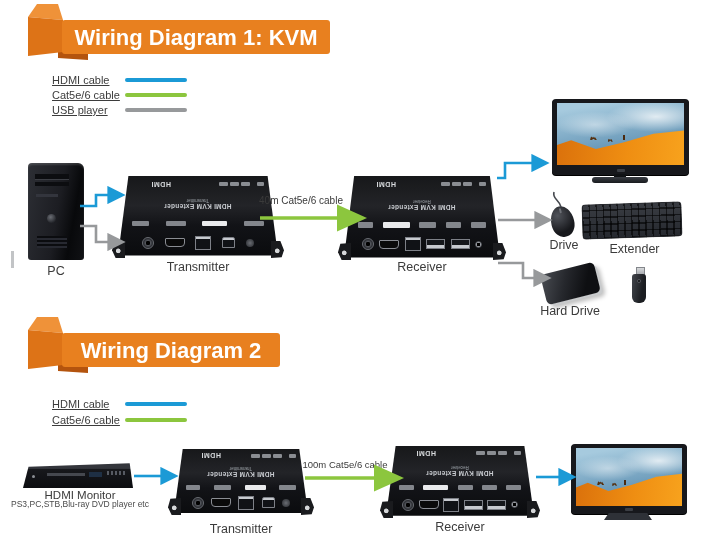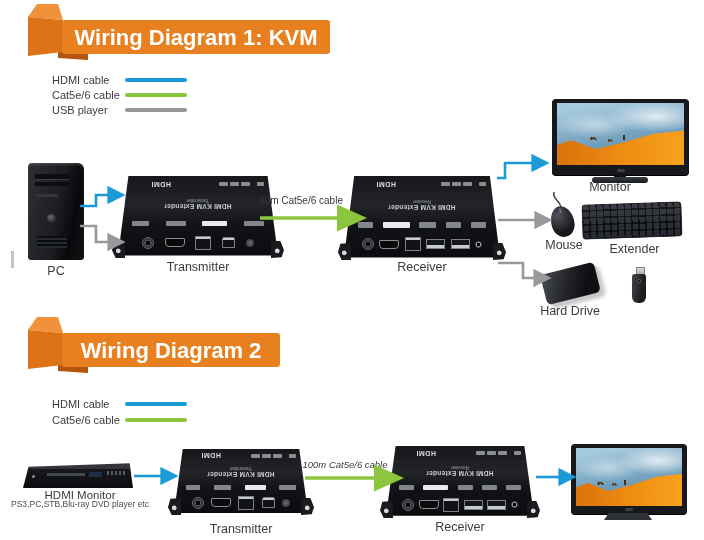--- a/index.html
+++ b/index.html
@@ -6,21 +6,21 @@
   .stage{position:relative;width:704px;height:540px;background:#fff;overflow:hidden;
          font-family:"Liberation Sans",sans-serif;}
   .abs{position:absolute;}
   svg text{font-family:"Liberation Sans",sans-serif;}
 
   
   .caption{position:absolute;color:#3b3b3b;font-size:12.5px;text-align:center;line-height:1.1;}
   .cable-label{position:absolute;color:#3a3a3a;text-align:center;}
 
   
-  .legend-label{position:absolute;color:#3c3c3c;font-size:11px;}
+  .legend-label{position:absolute;color:#3c3c3c;font-size:11px;text-decoration:underline;}
   .legend-line{position:absolute;height:4px;border-radius:2px;width:62px;left:125px;}
   .sw-blue{background:#1b9ad6;}
   .sw-green{background:#8cc63e;}
   .sw-gray{background:#97999b;}
 
   
   .overlay{position:absolute;left:0;top:0;pointer-events:none;}
   .st-blue{stroke:#1b9ad6;stroke-width:2.6;fill:none;}
   .st-gray{stroke:#97999b;stroke-width:2.6;fill:none;}
   .st-green{stroke:#8cc63e;stroke-width:3.4;fill:none;}
@@ -247,25 +247,24 @@
     <div class="frame"></div>
     <div class="glass desert">
       <span class="camel" style="left:26%;top:52%;"></span>
       <span class="camel" style="left:40%;top:56%;width:5px;height:4px;"></span>
       <span class="figure" style="left:52%;top:52%;"></span>
     </div>
     <div class="bezel-dot"></div>
   </div>
   <div class="abs m-neck"></div>
   <div class="abs m-base"></div>
-  <div class="caption" style="left:550px;top:181px;width:120px;">Monitor</div>
 
   <div class="abs mouse"></div>
   <div class="abs kbd"></div>
-  <div class="caption" style="left:539px;top:239px;width:50px;">Mouse</div>
+  <div class="caption" style="left:539px;top:239px;width:50px;">Drive</div>
   <div class="caption" style="left:592px;top:243px;width:85px;">Extender</div>
 
   <div class="abs hdd"></div>
   <div class="abs usb">
     <div class="usb-conn"></div>
     <div class="usb-body"></div>
     <div class="usb-hole"></div>
   </div>
   <div class="caption" style="left:532px;top:305px;width:76px;">Hard Drive</div>
 
@@ -320,21 +319,21 @@
       <span class="p-hdmi"></span>
       <span class="p-rj45"></span>
       <span class="p-usbb"></span>
       <span class="p-nut"></span>
     </div>
     <div class="ear ear-l"></div>
     <div class="ear ear-r"></div>
   </div>
   <div class="caption" style="left:174px;top:523px;width:134px;">Transmitter</div>
 
-  <div class="cable-label" style="left:302px;top:459px;width:86px;font-size:9.5px;font-style:italic;">100m Cat5e/6 cable</div>
+  <div class="cable-label" style="left:302px;top:459px;width:86px;font-size:9.5px;">100m Cat5e/6 cable</div>
 
   <div class="dev" style="left:386px;top:446px;width:148px;height:72px;">
     <div class="dev-body"></div>
     <div class="dev-back">
       <span class="dev-brand">HDMI</span>
       <span class="dev-backchips">
           <i></i>
           <i></i>
           <i></i>
           <i class="last"></i>

